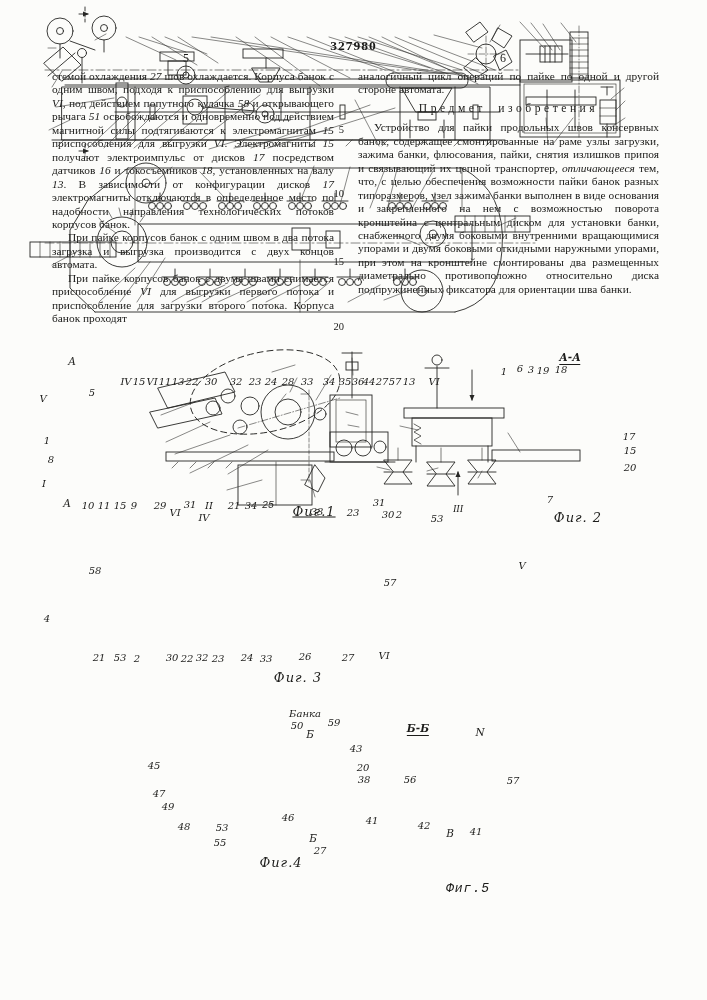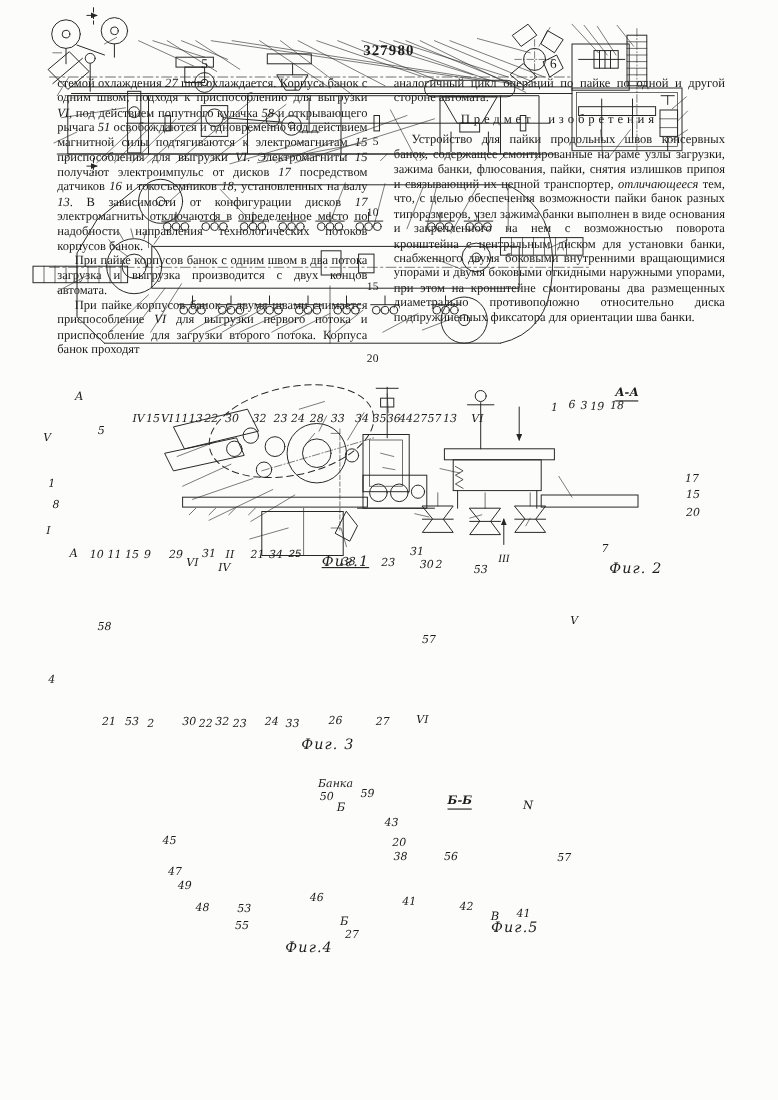--- a/index.html
+++ b/index.html
@@ -374,15 +374,15 @@
       <span class="co letter" style="left: 313px; top: 838px;">Б</span>
       <span class="co caption" style="left: 281px; top: 862px;">Фиг.4</span>
       <span class="co section" style="left: 418px; top: 729px;">Б-Б</span>
       <span class="co letter" style="left: 480px; top: 732px;">N</span>
       <span class="co num" style="left: 410px; top: 779px;">56</span>
       <span class="co num" style="left: 513px; top: 780px;">57</span>
       <span class="co num" style="left: 372px; top: 820px;">41</span>
       <span class="co num" style="left: 424px; top: 825px; text-align: right;">42</span>
       <span class="co letter" style="left: 450px; top: 833px;">В</span>
       <span class="co num" style="left: 476px; top: 831px;">41</span>
-      <span class="co caption" style="left: 468px; top: 844px;">Фиг.5</span>
+      <span class="co caption" style="left: 468px; top: 888px; font-family: Liberation Mono, monospace;">Фиг.5</span>
     </div>
 </div>
 
 </body></html>

